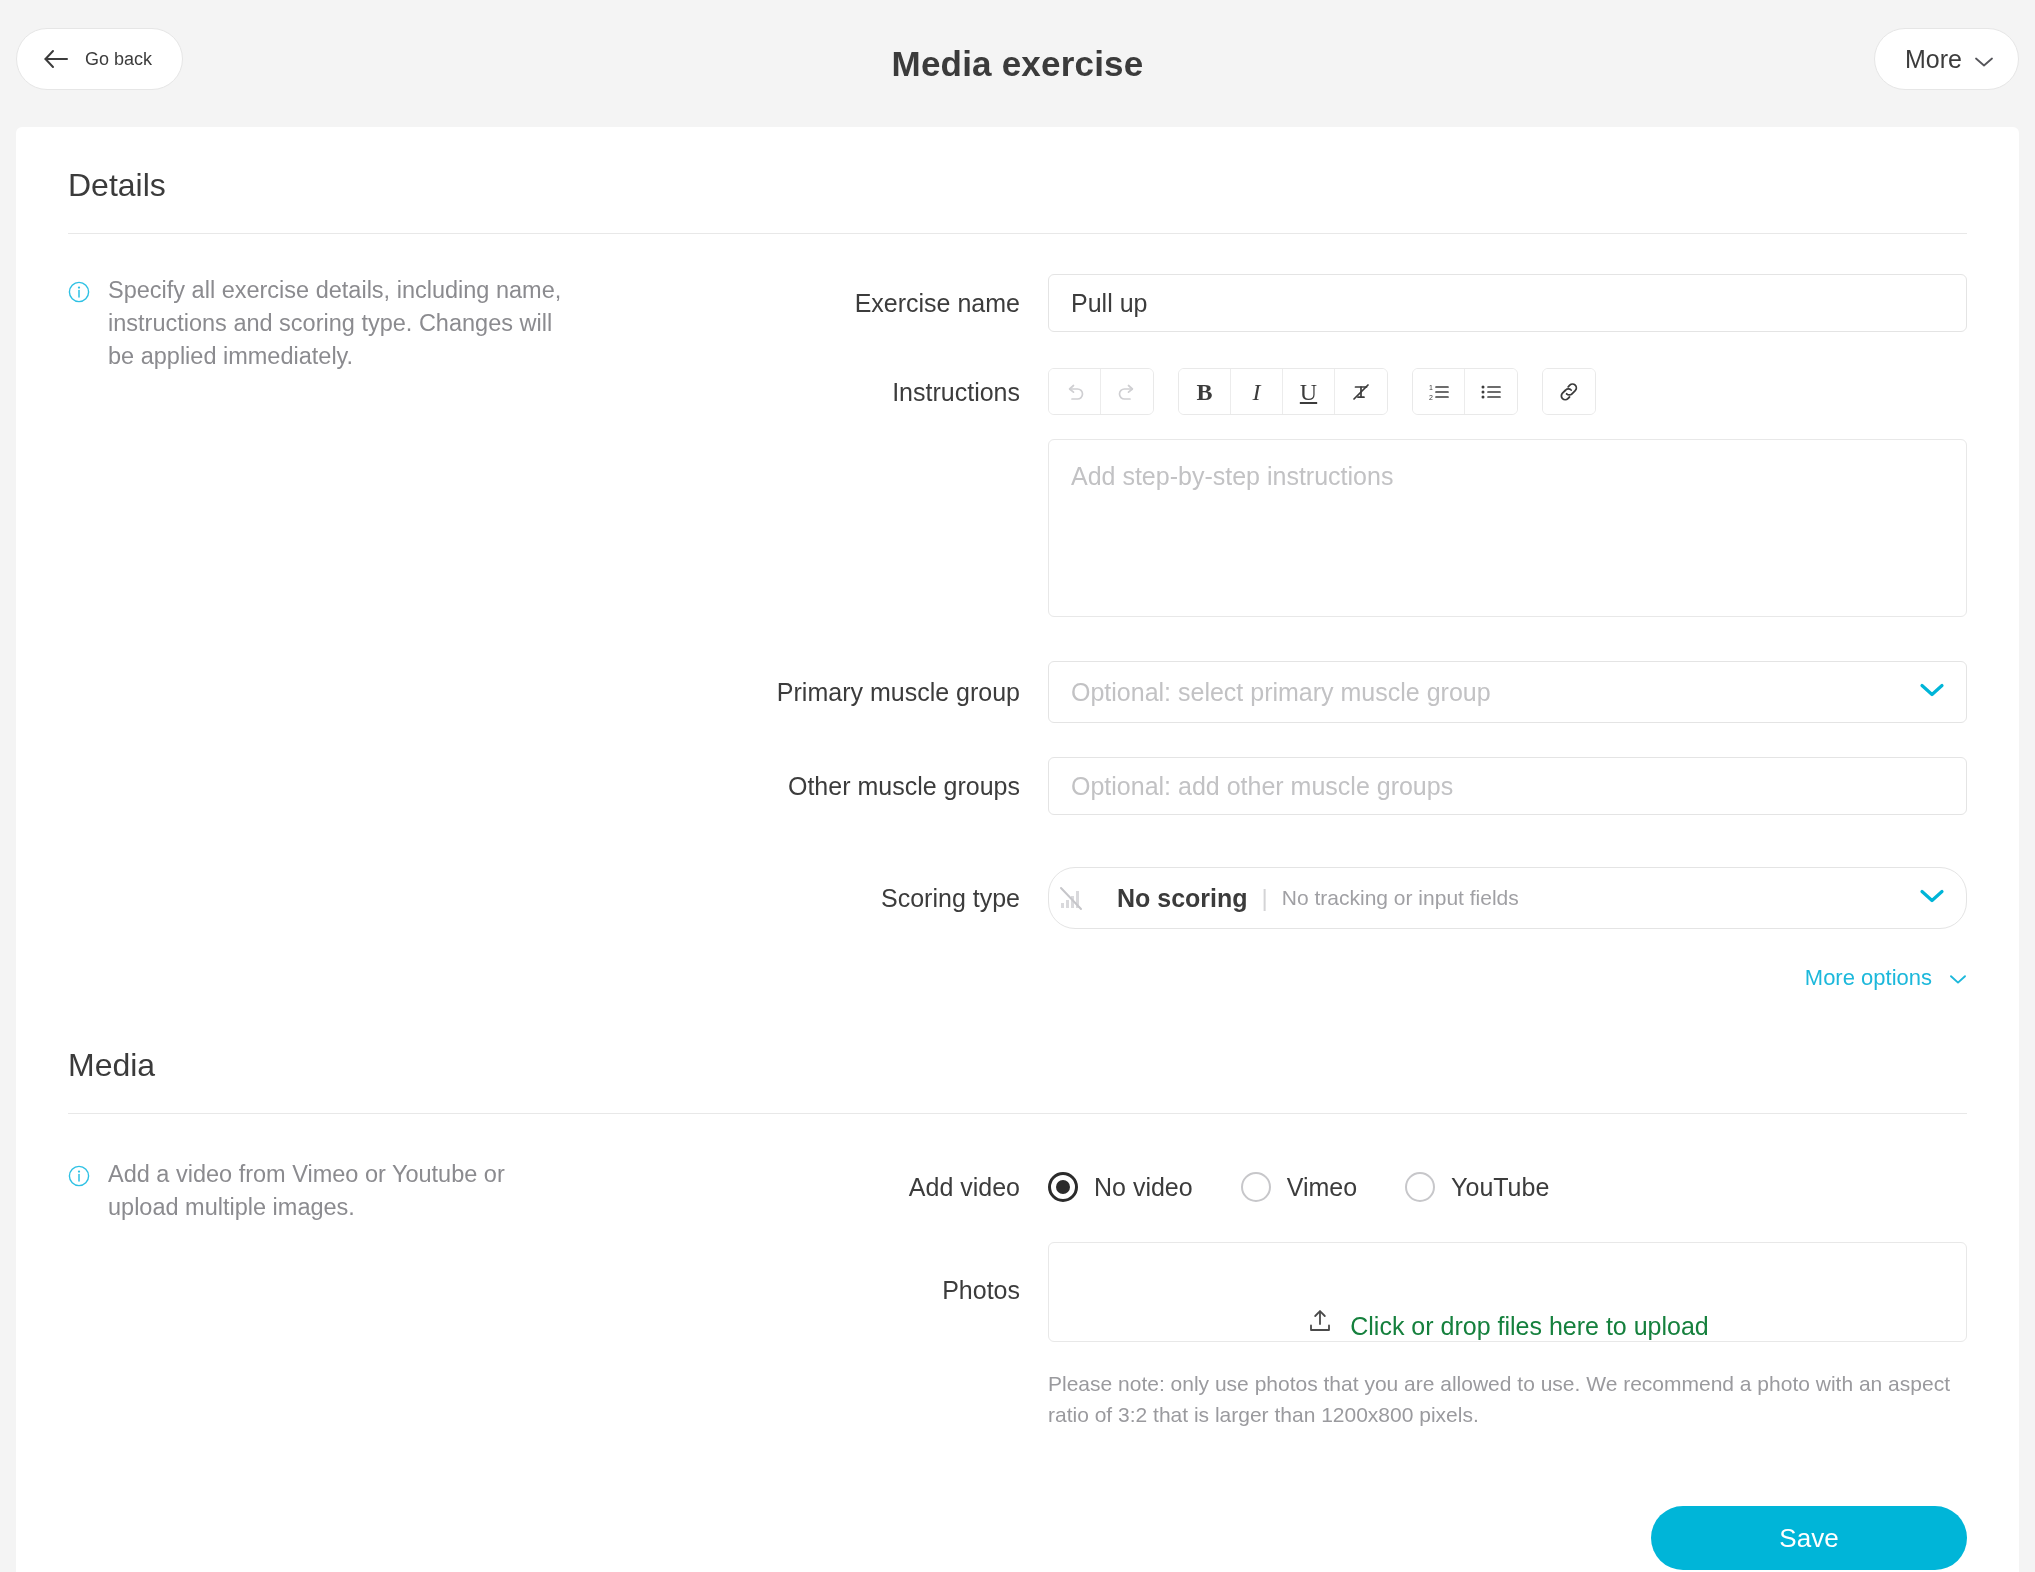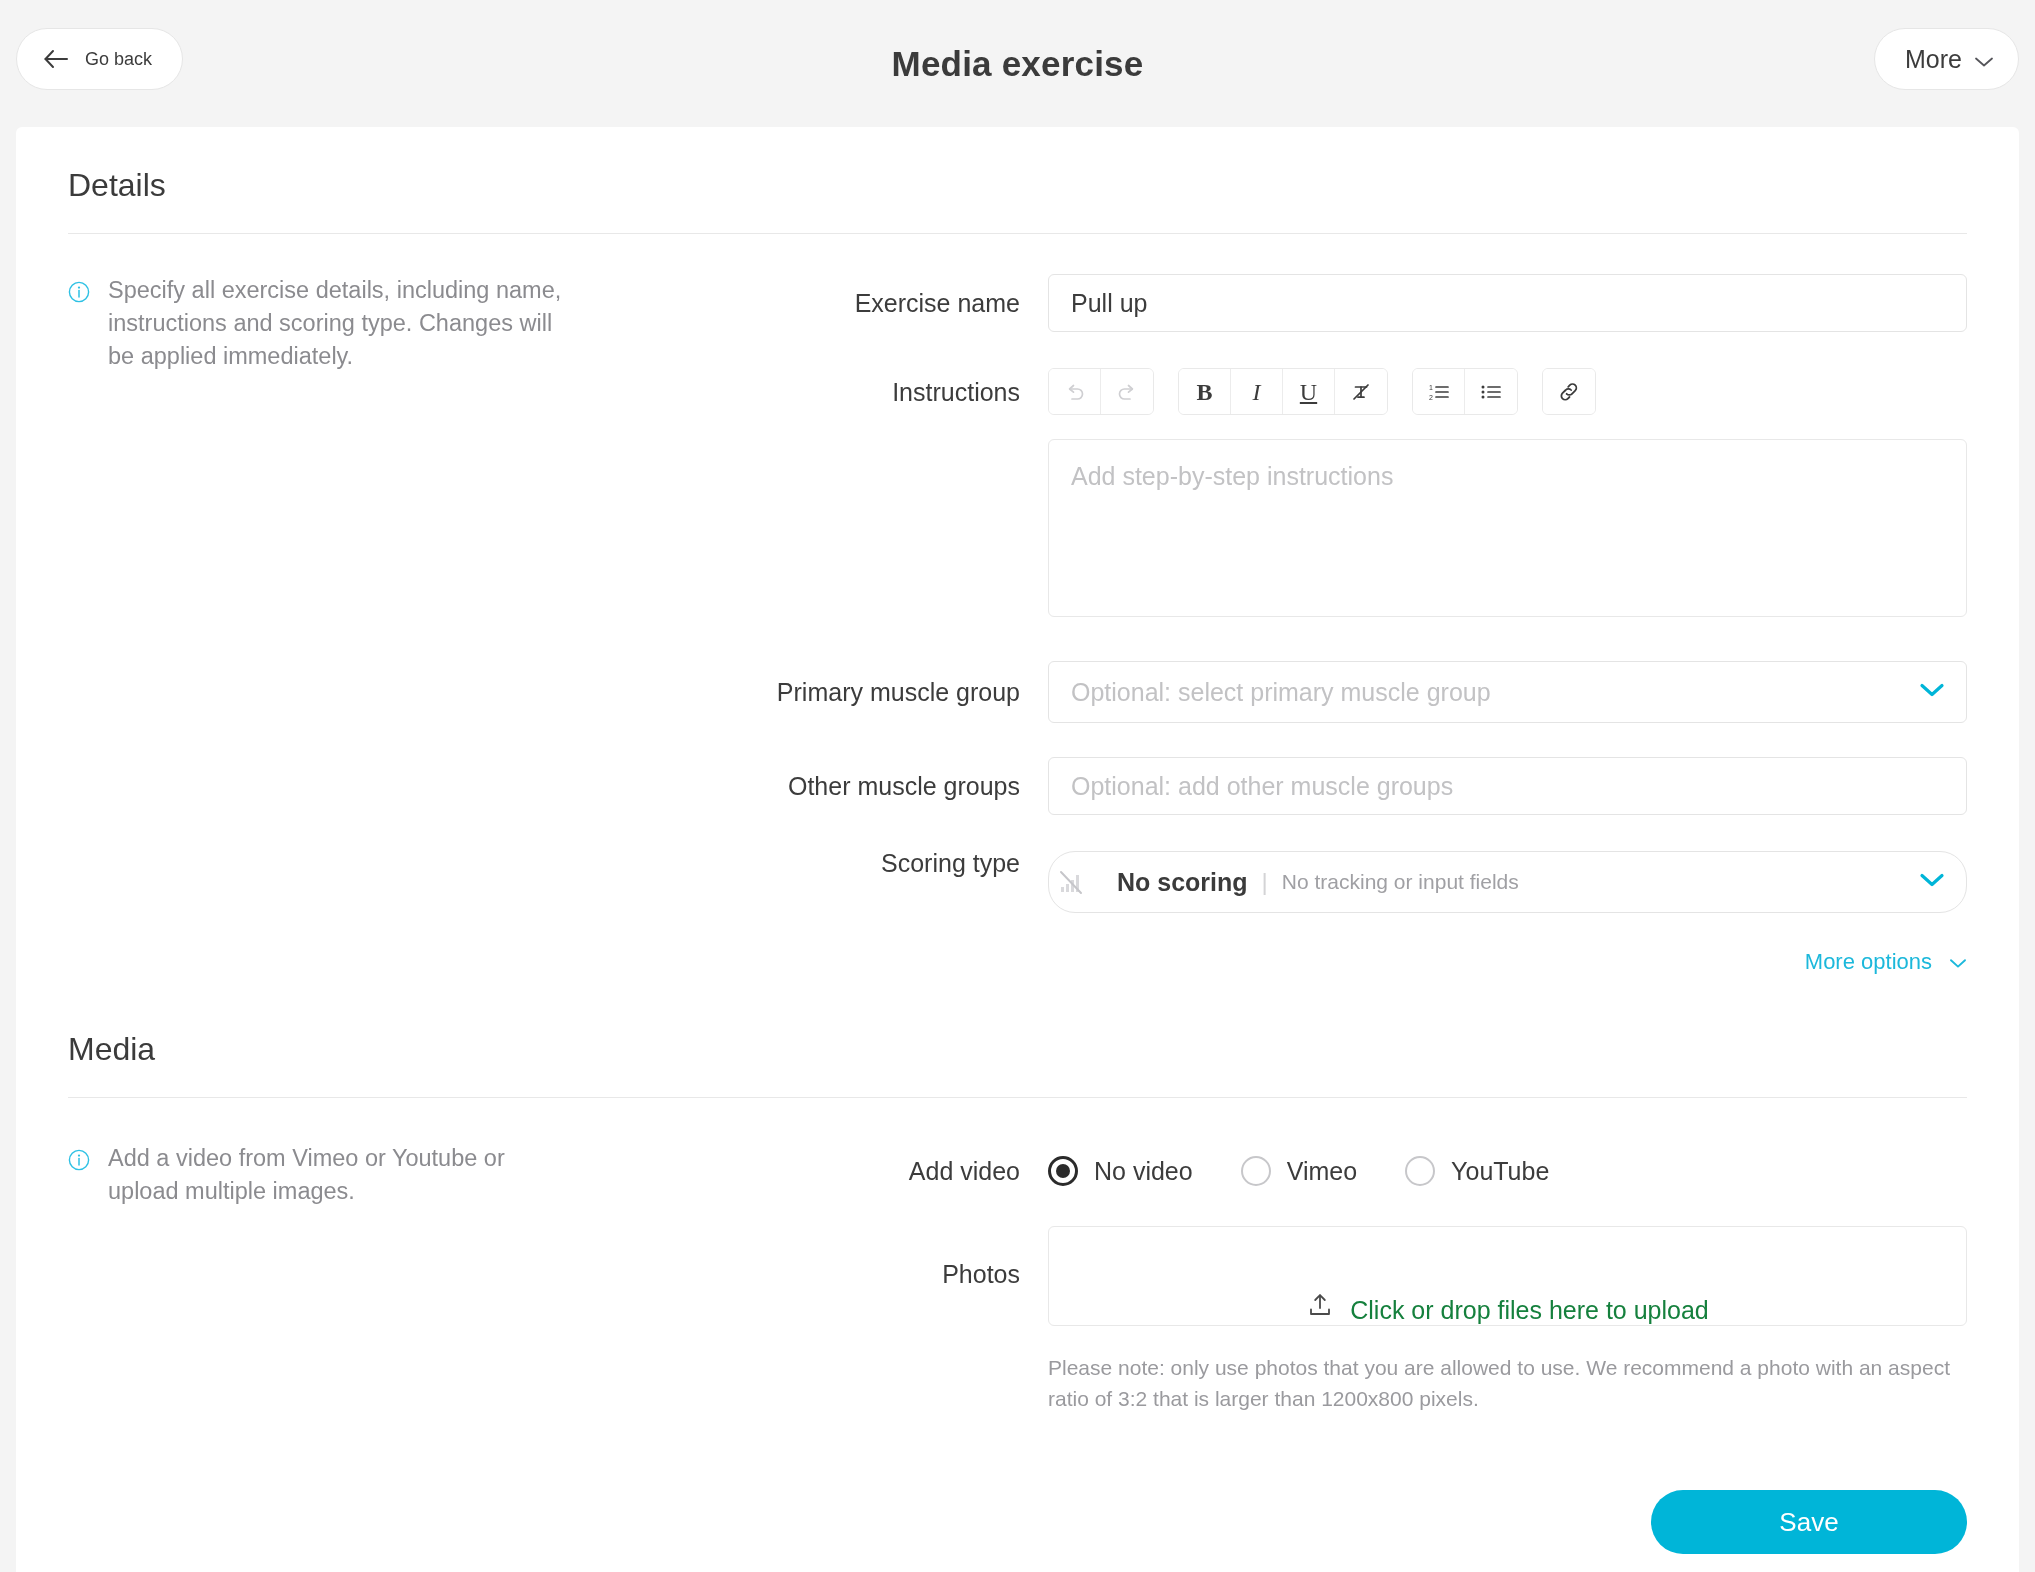--- a/index.html
+++ b/index.html
@@ -418,21 +418,21 @@
         </div>
       </div>
 
       <div class="frow" style="margin-top:34px;align-items:center;">
         <div class="flabel">Other muscle groups</div>
         <div class="fctl">
           <input class="txtfield" type="text" style="height: 58px;" placeholder="Optional: add other muscle groups">
         </div>
       </div>
 
-      <div class="frow" style="margin-top:36px;align-items:flex-start;">
+      <div class="frow" style="margin-top:52px;align-items:center;">
         <div class="flabel">Scoring type</div>
         <div class="fctl selwrap">
           <div class="fakefield score-field" style="height:62px;">
             <span class="score-icon">
               <svg width="32" height="32" viewBox="0 0 32 32" fill="none">
                 <rect x="6" y="21" width="3" height="5" fill="#d9d9dc"></rect>
                 <rect x="11" y="18" width="3" height="8" fill="#d9d9dc"></rect>
                 <rect x="16" y="14" width="3" height="12" fill="#d9d9dc"></rect>
                 <rect x="21" y="9" width="3" height="17" fill="#d9d9dc"></rect>
                 <path d="M6 6 L26 27" stroke="#c6c6ca" stroke-width="2" stroke-linecap="round"></path>

